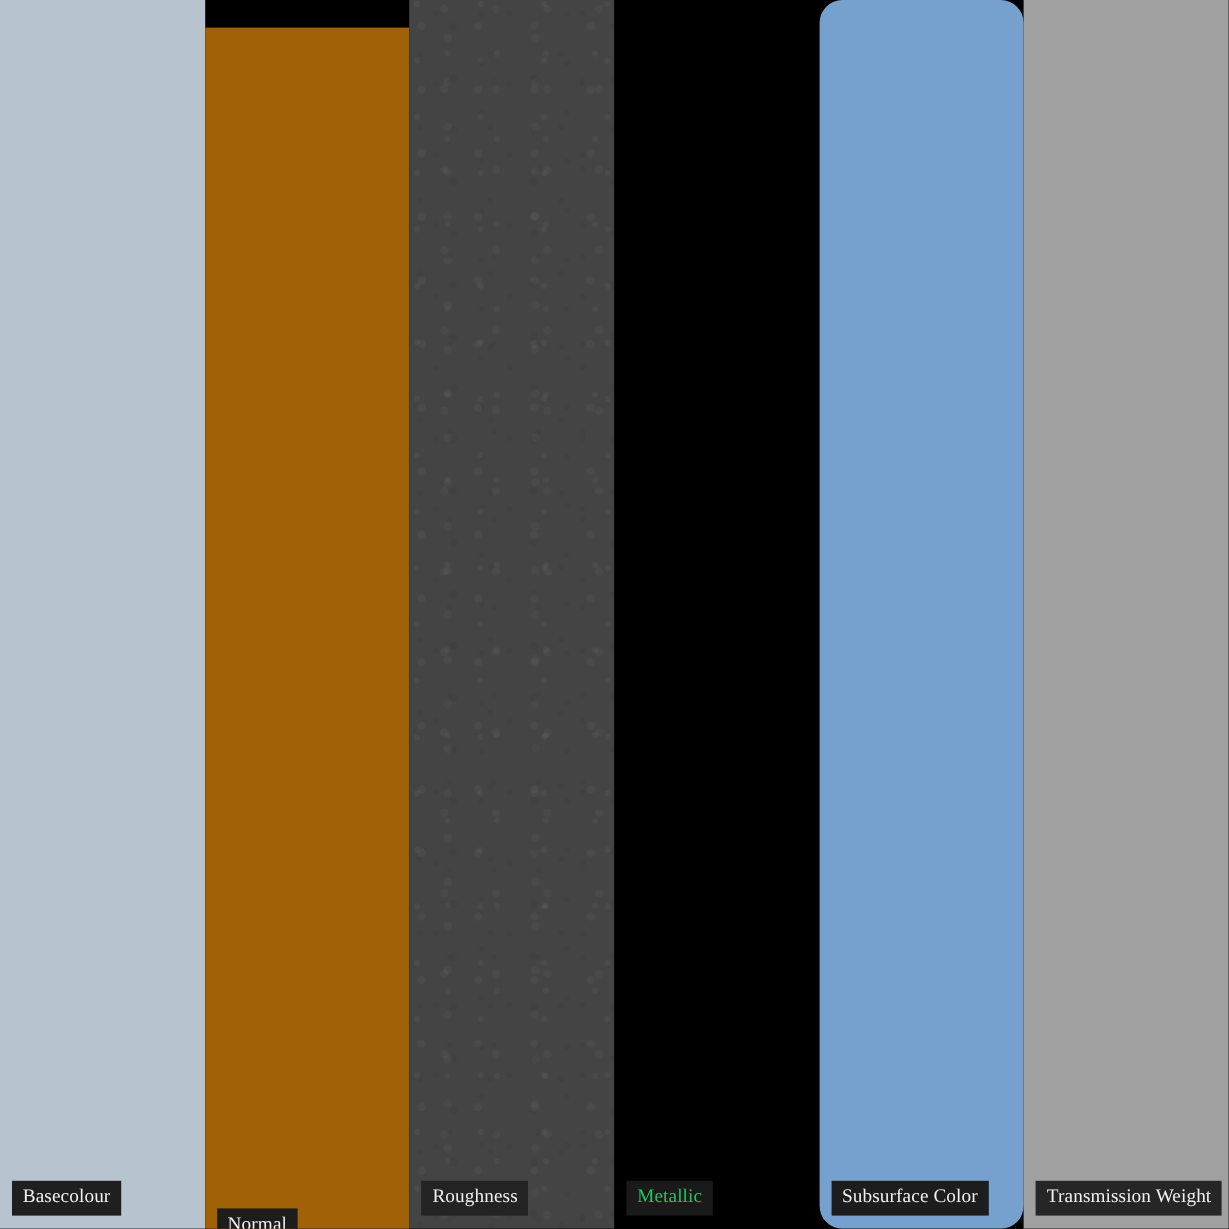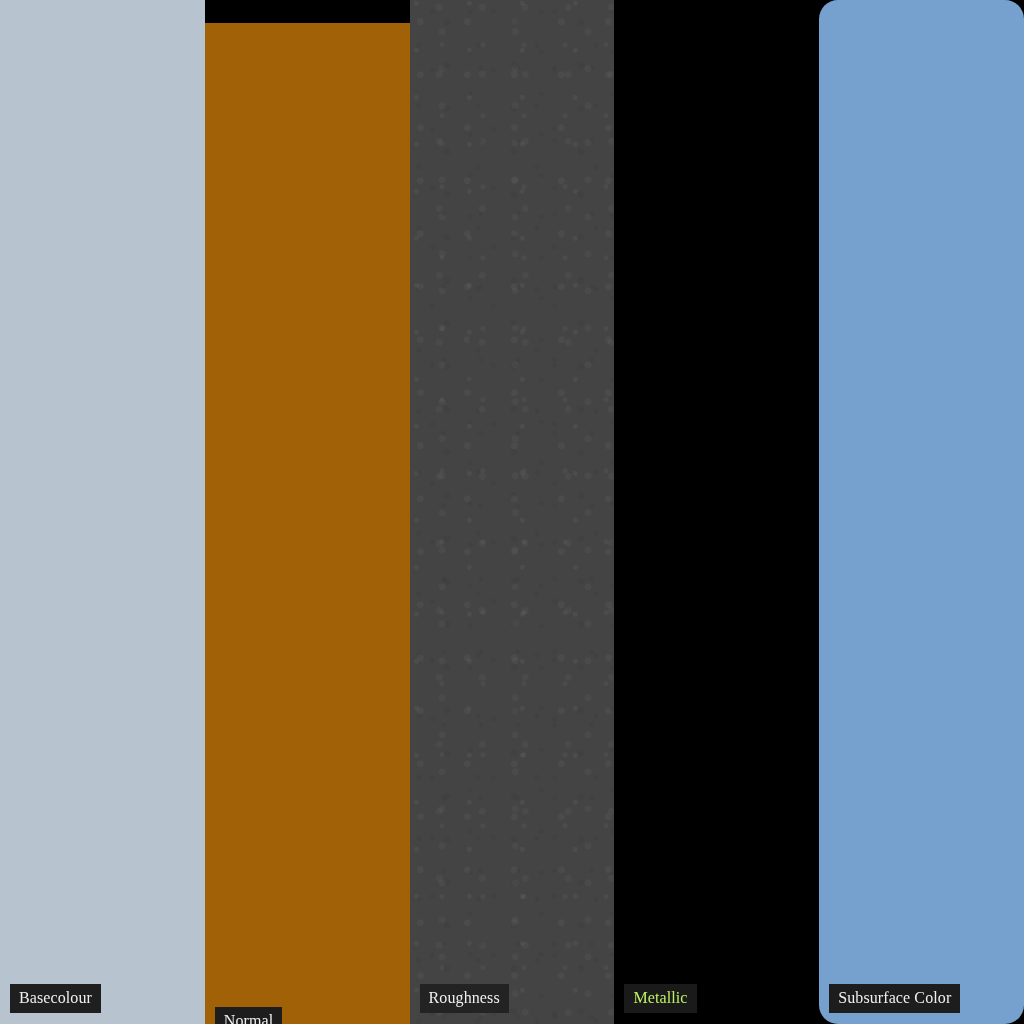--- a/index.html
+++ b/index.html
@@ -87,26 +87,32 @@
 
   <div class="swatch has-grain" style="background: rgb(68, 68, 68); text-align: center;">
     <div class="grain"></div>
     <div class="chip" style="background: rgb(35, 35, 35); color: rgb(242, 240, 238);">
       <span>Roughness</span>
     </div>
   </div>
 
   <div class="swatch" style="background: rgb(0, 0, 0);">
     <div class="grain"></div>
-    <div class="chip" style="background: rgb(26, 26, 26); color: #bef264;">
+    <div class="chip" style="background: rgb(26, 26, 26); color: #22c55e;">
       <span>Metallic</span>
     </div>
   </div>
 
   <div class="swatch" style="background: rgb(118, 161, 207); border-radius: 19px;">
     <div class="grain"></div>
     <div class="chip" style="background: rgb(29, 29, 29); color: rgb(242, 240, 238);">
       <span>Subsurface Color</span>
     </div>
   </div>
 
+  <div class="swatch" style="background: rgb(160, 160, 160);">
+    <div class="grain"></div>
+    <div class="chip" style="background: rgb(38, 38, 38); color: rgb(242, 240, 238);">
+      <span>Transmission Weight</span>
+    </div>
+  </div>
 
 </div>
 
 </body></html>

